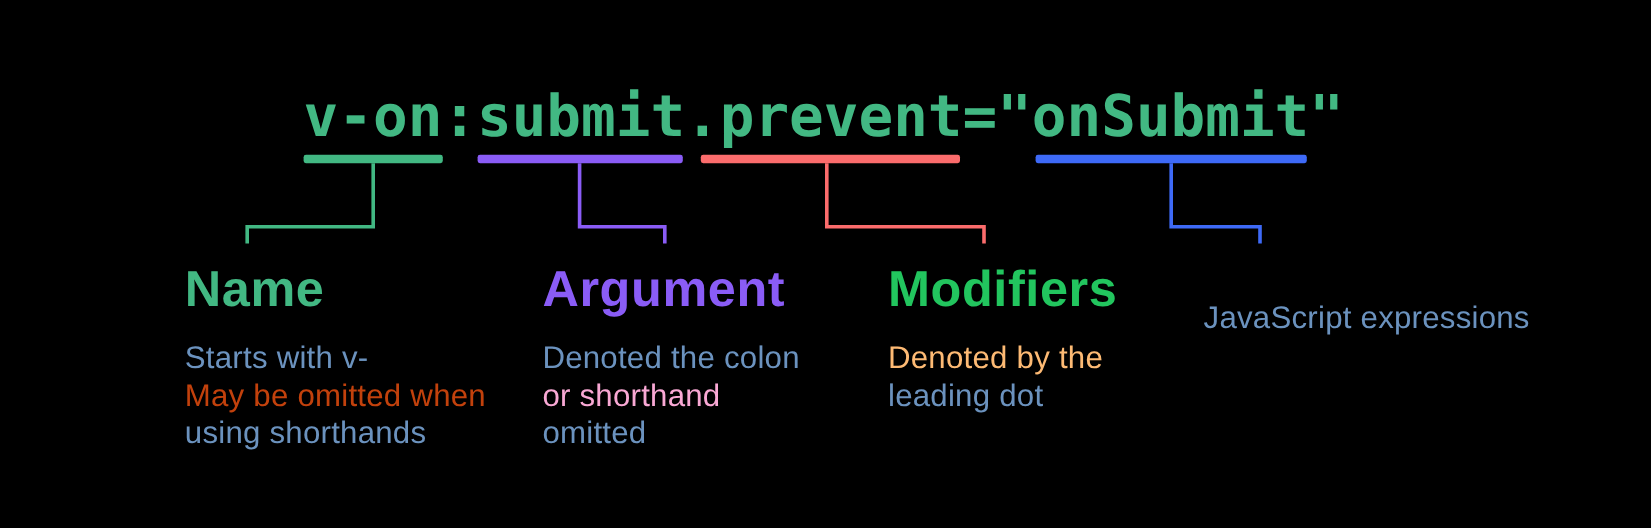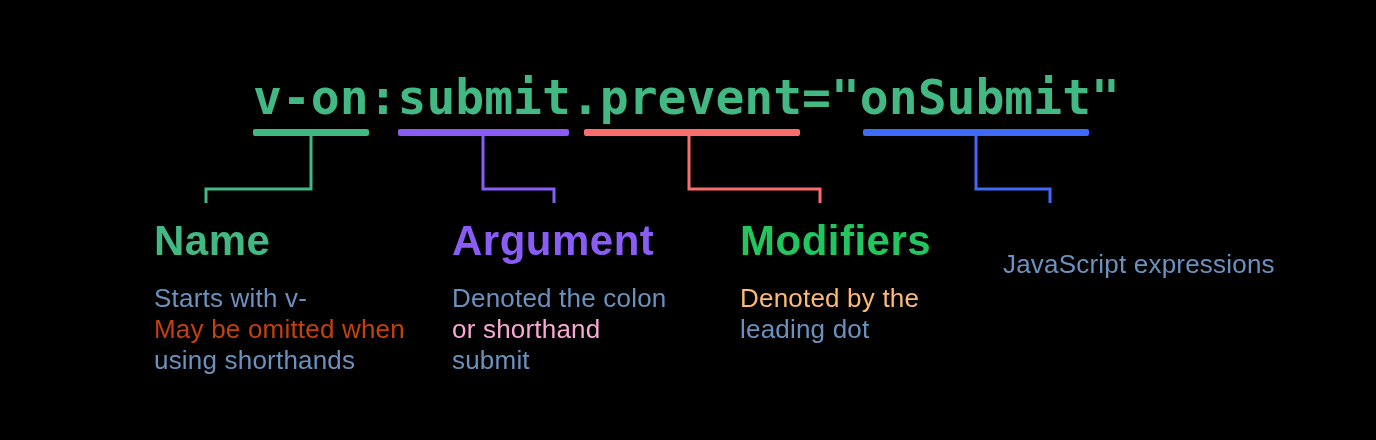--- a/index.html
+++ b/index.html
@@ -76,21 +76,21 @@
       <div class="desc-line" style="color: #c2410c;">May be omitted when</div>
       <div class="desc-line" style="color: rgb(107, 146, 190);">using shorthands</div>
     </div>
   </div>
 
   <div class="part-column col-argument">
     <div class="part-label" style="color: rgb(138, 92, 246);">Argument</div>
     <div class="part-desc">
       <div class="desc-line" style="color: rgb(107, 146, 190);">Denoted the colon</div>
       <div class="desc-line" style="color: #f9a8d4;">or shorthand</div>
-      <div class="desc-line" style="color: rgb(107, 146, 190);">submit</div>
+      <div class="desc-line" style="color: rgb(107, 146, 190);">omitted</div>
     </div>
   </div>
 
   <div class="part-column col-modifiers">
     <div class="part-label" style="color: #22c55e;">Modifiers</div>
     <div class="part-desc">
       <div class="desc-line" style="color: #fdba74;">Denoted by the</div>
       <div class="desc-line" style="color: rgb(107, 146, 190);">leading dot</div>
     </div>
   </div>

